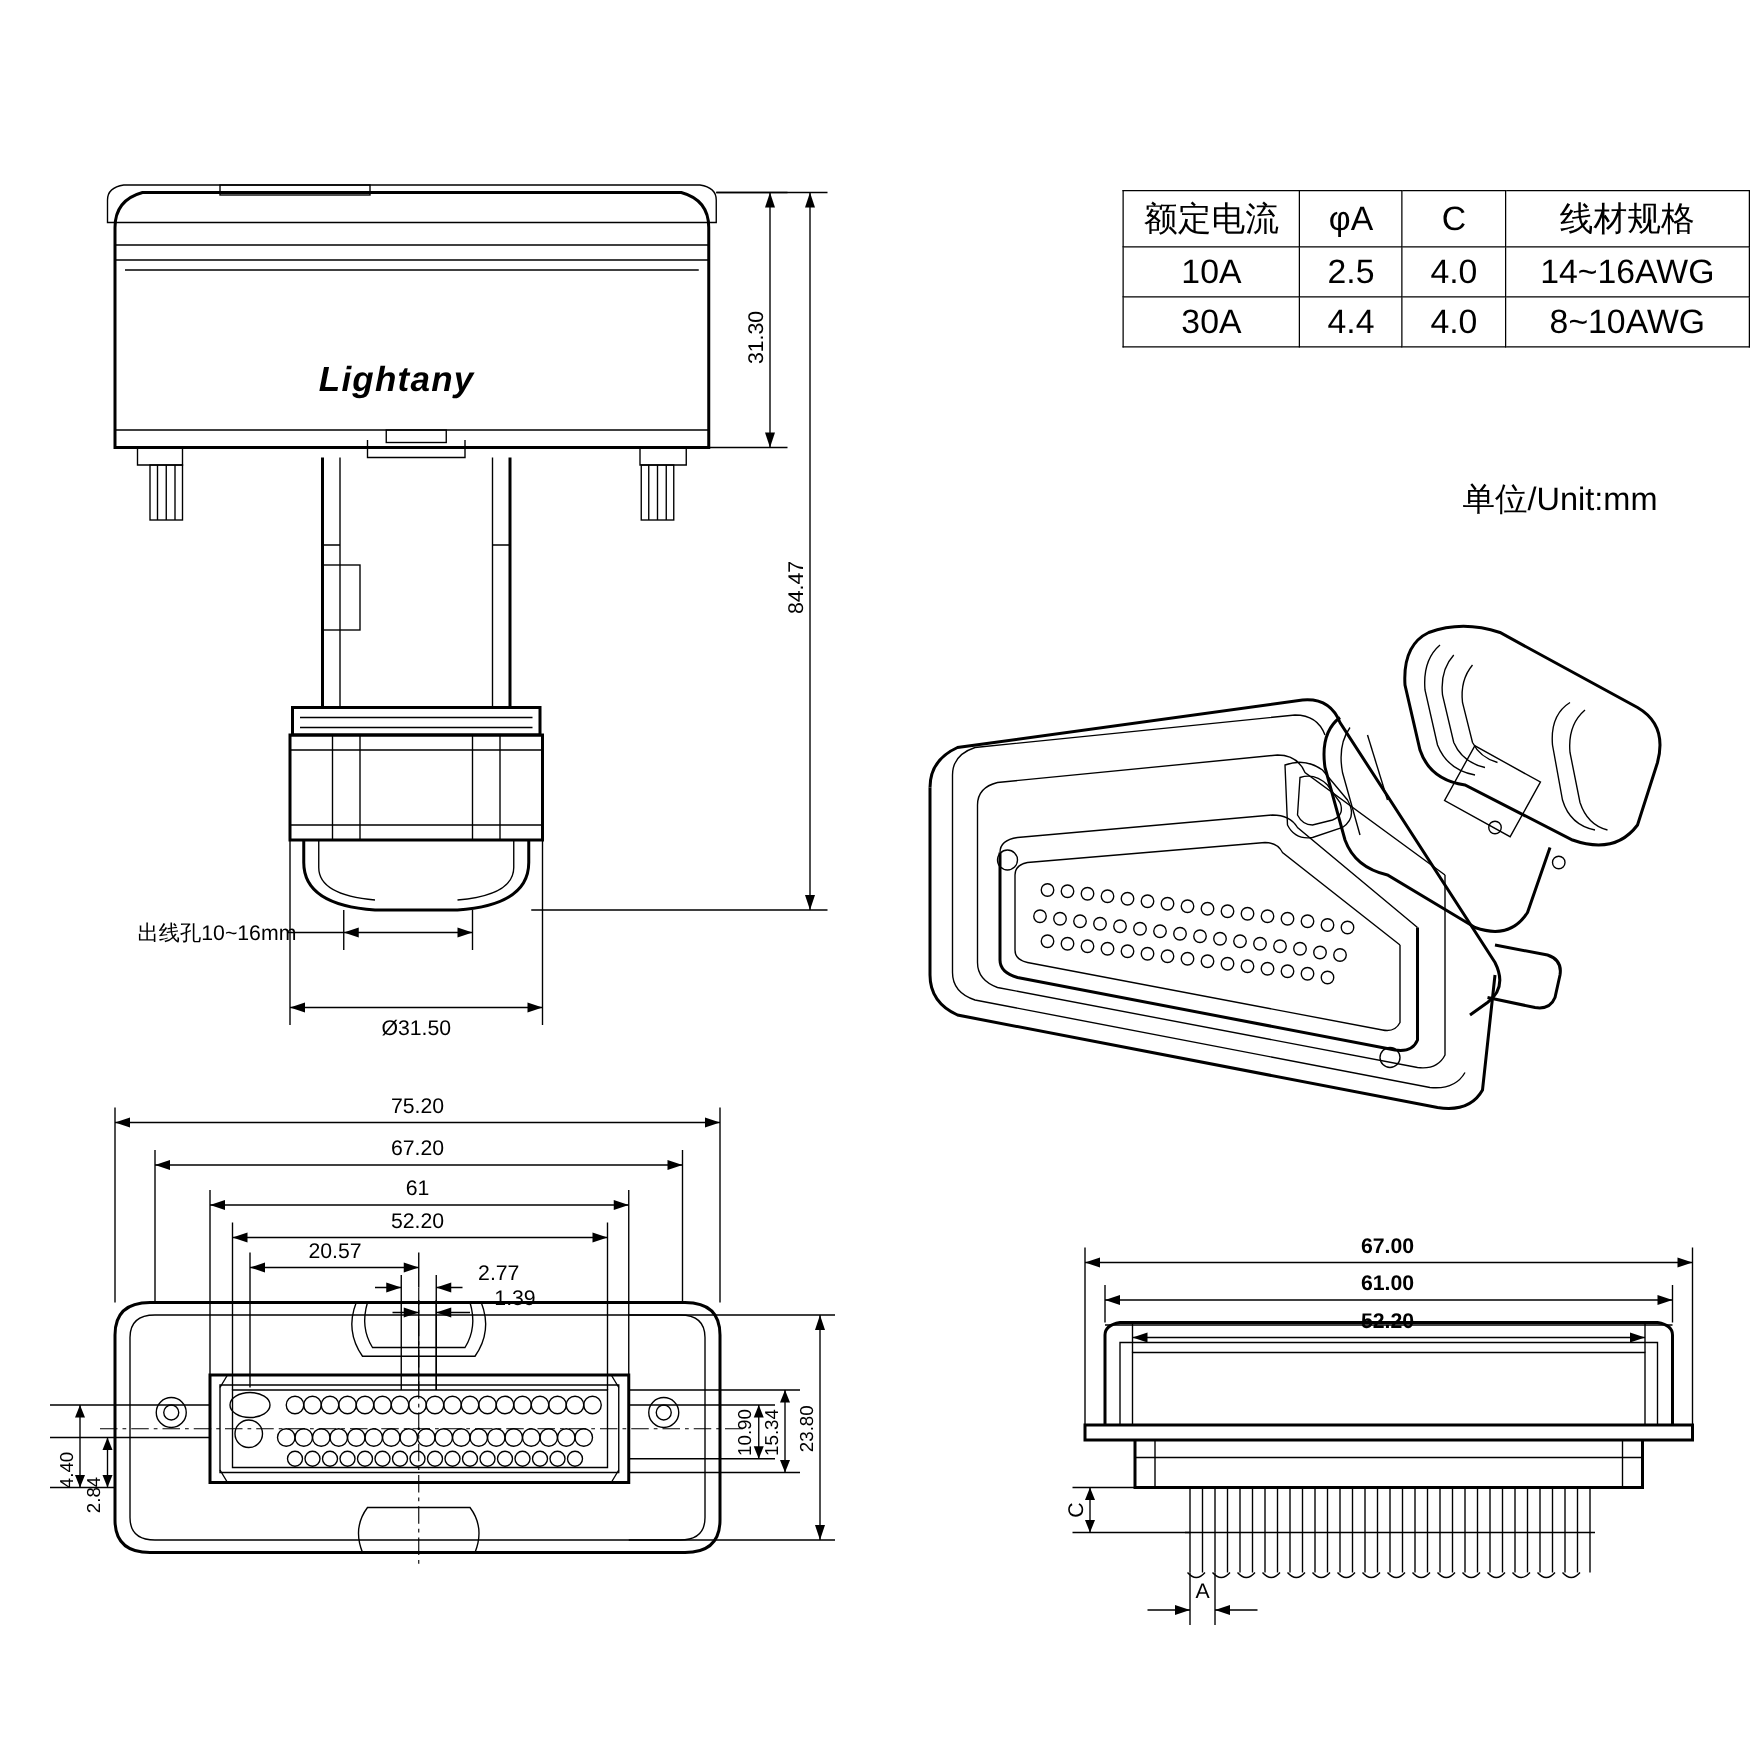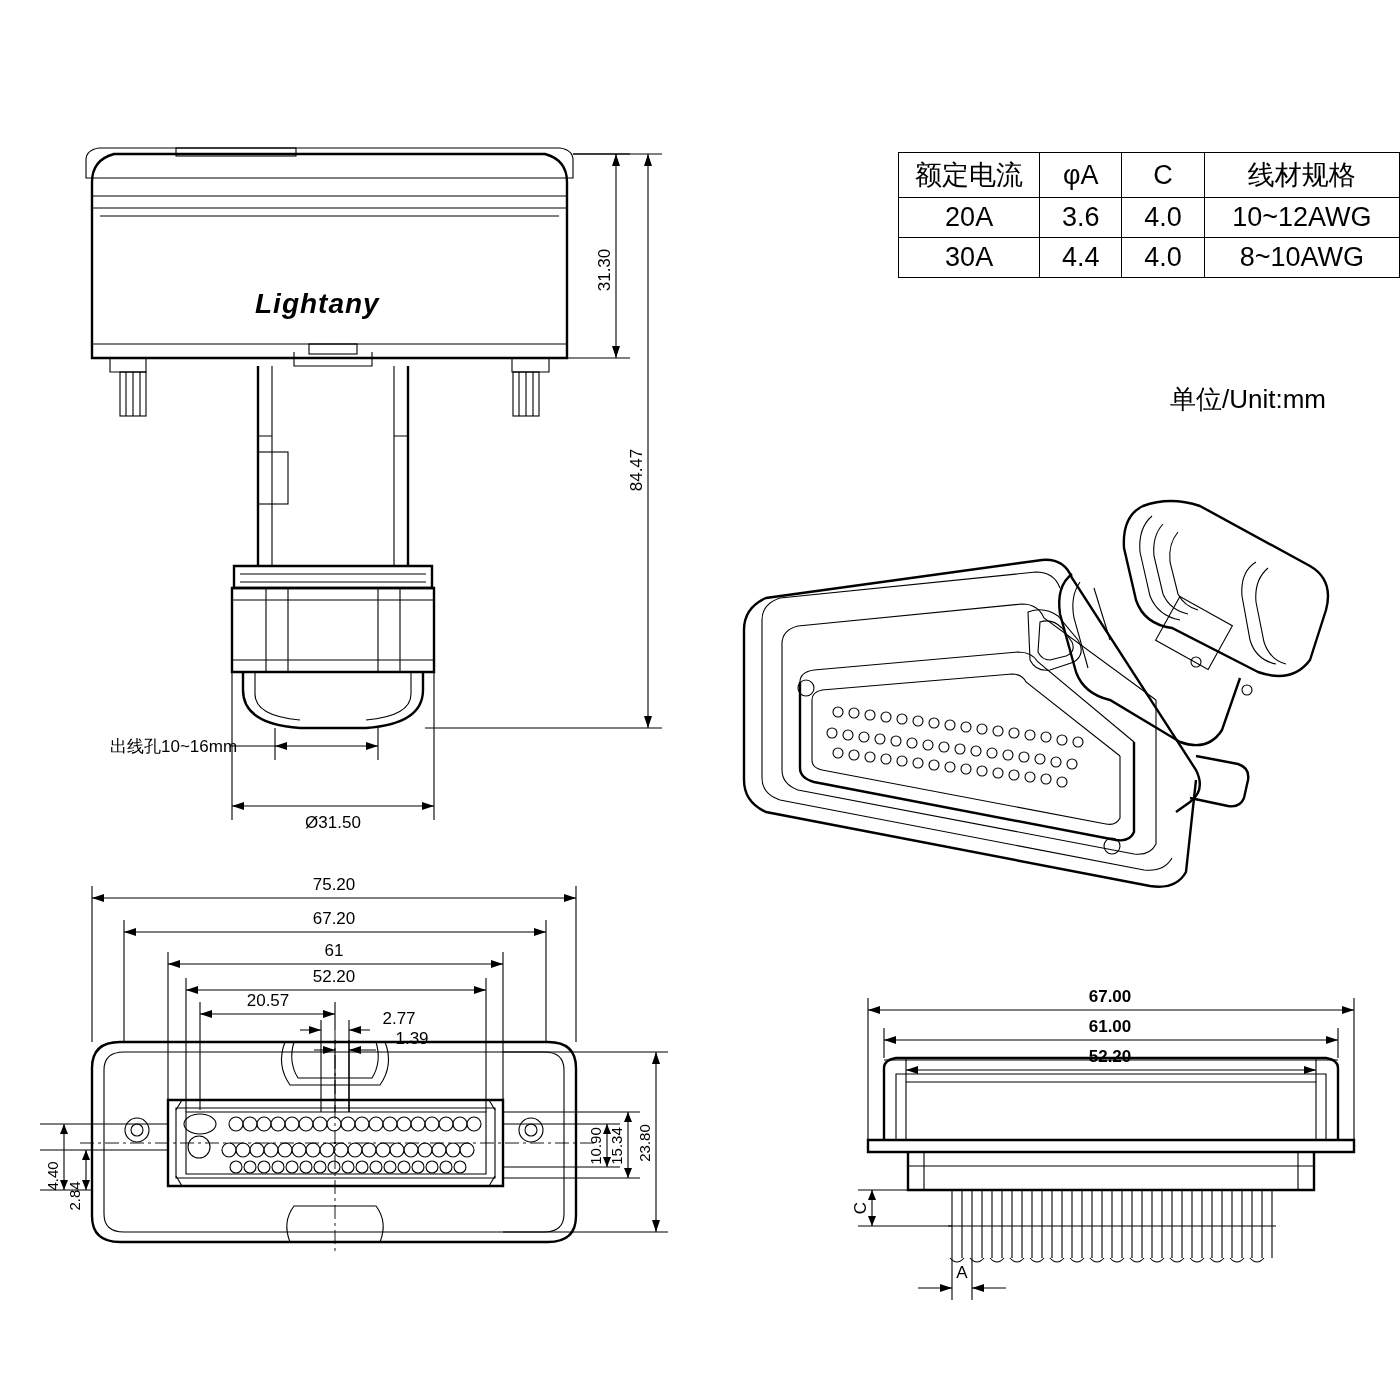--- a/index.html
+++ b/index.html
@@ -90,24 +90,24 @@
     <thead>
       <tr>
         <th class="col-a">额定电流</th>
         <th class="col-b">φA</th>
         <th class="col-c">C</th>
         <th class="col-d">线材规格</th>
       </tr>
     </thead>
     <tbody>
       <tr>
-        <td>20A</td>
-        <td>3.6</td>
+        <td>10A</td>
+        <td>2.5</td>
         <td>4.0</td>
-        <td>10~12AWG</td>
+        <td>14~16AWG</td>
       </tr>
       <tr>
         <td>30A</td>
         <td>4.4</td>
         <td>4.0</td>
         <td>8~10AWG</td>
       </tr>
     </tbody>
   </table>
 

